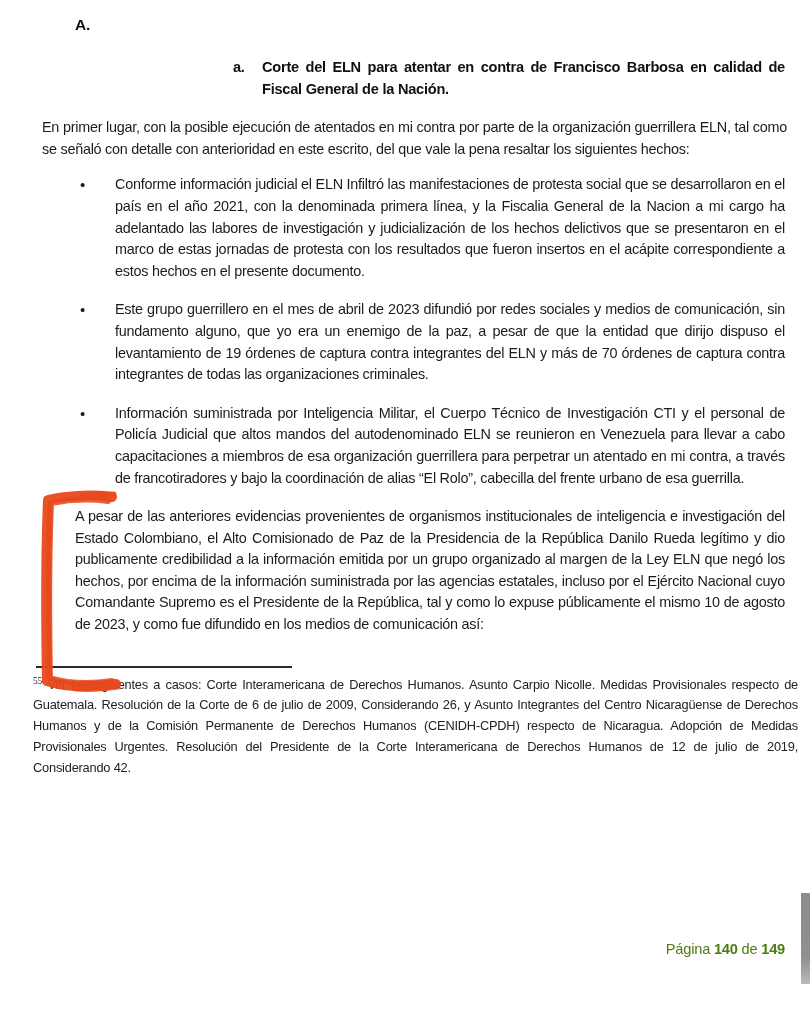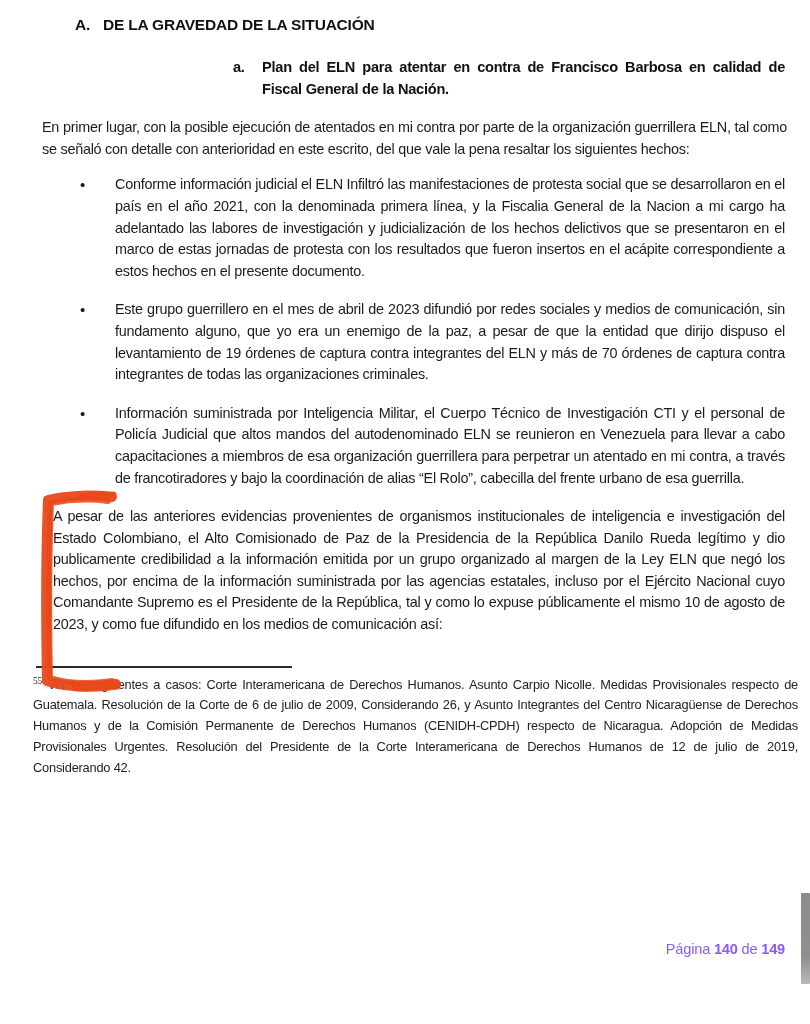--- a/index.html
+++ b/index.html
@@ -57,21 +57,21 @@
   }
   ul.bullet-list li .dot {
     position: absolute;
     left: 0;
     top: 0;
     font-size: 15px;
   }
   .highlighted-block {
     position: relative;
     margin: 17px 25px 0 42px;
-    padding-left: 11px;
+    padding-left: 33px;
   }
   .bracket-svg {
     position: absolute;
     left: -8px;
     top: -18px;
     width: 92px;
     height: 208px;
     pointer-events: none;
   }
   .footnote-rule {
@@ -91,47 +91,46 @@
     font-size: 9.5px;
     line-height: 0;
     font-family: Liberation Serif, serif;
   }
   .page-footer {
     position: absolute;
     top: 941px;
     right: 25px;
     font-size: 14.6px;
     letter-spacing: -0.2px;
-    color: #8b5cf6;
+    color: #4d7c0f;
   }
   .page-footer .b { font-weight: bold; }
   .scrollbar-thumb {
     position: absolute;
     top: 893px;
     right: 0;
     width: 9px;
     height: 91px;
     background: linear-gradient(to bottom, #8c8c8c 0%, #8f8f8f 70%, #b9b9b9 100%);
     border-radius: 1px;
   }
 </style>
 </head>
 <body>
 
 <div class="page">
 
   <div class="section-heading">
     <span class="num">A.</span>
-    <span>DE LA GRAVEDAD DE LA SITUACIÓN</span>
   </div>
 
 
   <div class="subsection-heading just">
     <span class="num">a.</span>
-    <span class="just">Plan del ELN para atentar en contra de Francisco Barbosa en calidad de Fiscal General de la Nación.</span>
+    <span class="just">Corte del ELN para atentar en contra de Francisco Barbosa en calidad de Fiscal General de la Nación.</span>
   </div>
 
   <p class="lead-para body-text just">En primer lugar, con la posible ejecución de atentados en mi contra por parte de la organización guerrillera ELN, tal como se señaló con detalle con anterioridad en este escrito, del que vale la pena resaltar los siguientes hechos:</p>
 
   <ul class="bullet-list body-text">
     <li class="just">
       <span class="dot">•</span>
       <span>Conforme información judicial el ELN Infiltró las manifestaciones de protesta social que se desarrollaron en el país en el año 2021, con la denominada primera línea, y la Fiscalia General de la Nacion a mi cargo ha adelantado las labores de investigación y judicialización de los hechos delictivos que se presentaron en el marco de estas jornadas de protesta con los resultados que fueron insertos en el acápite correspondiente a estos hechos en el presente documento.</span>
     </li>
     <li class="just">

